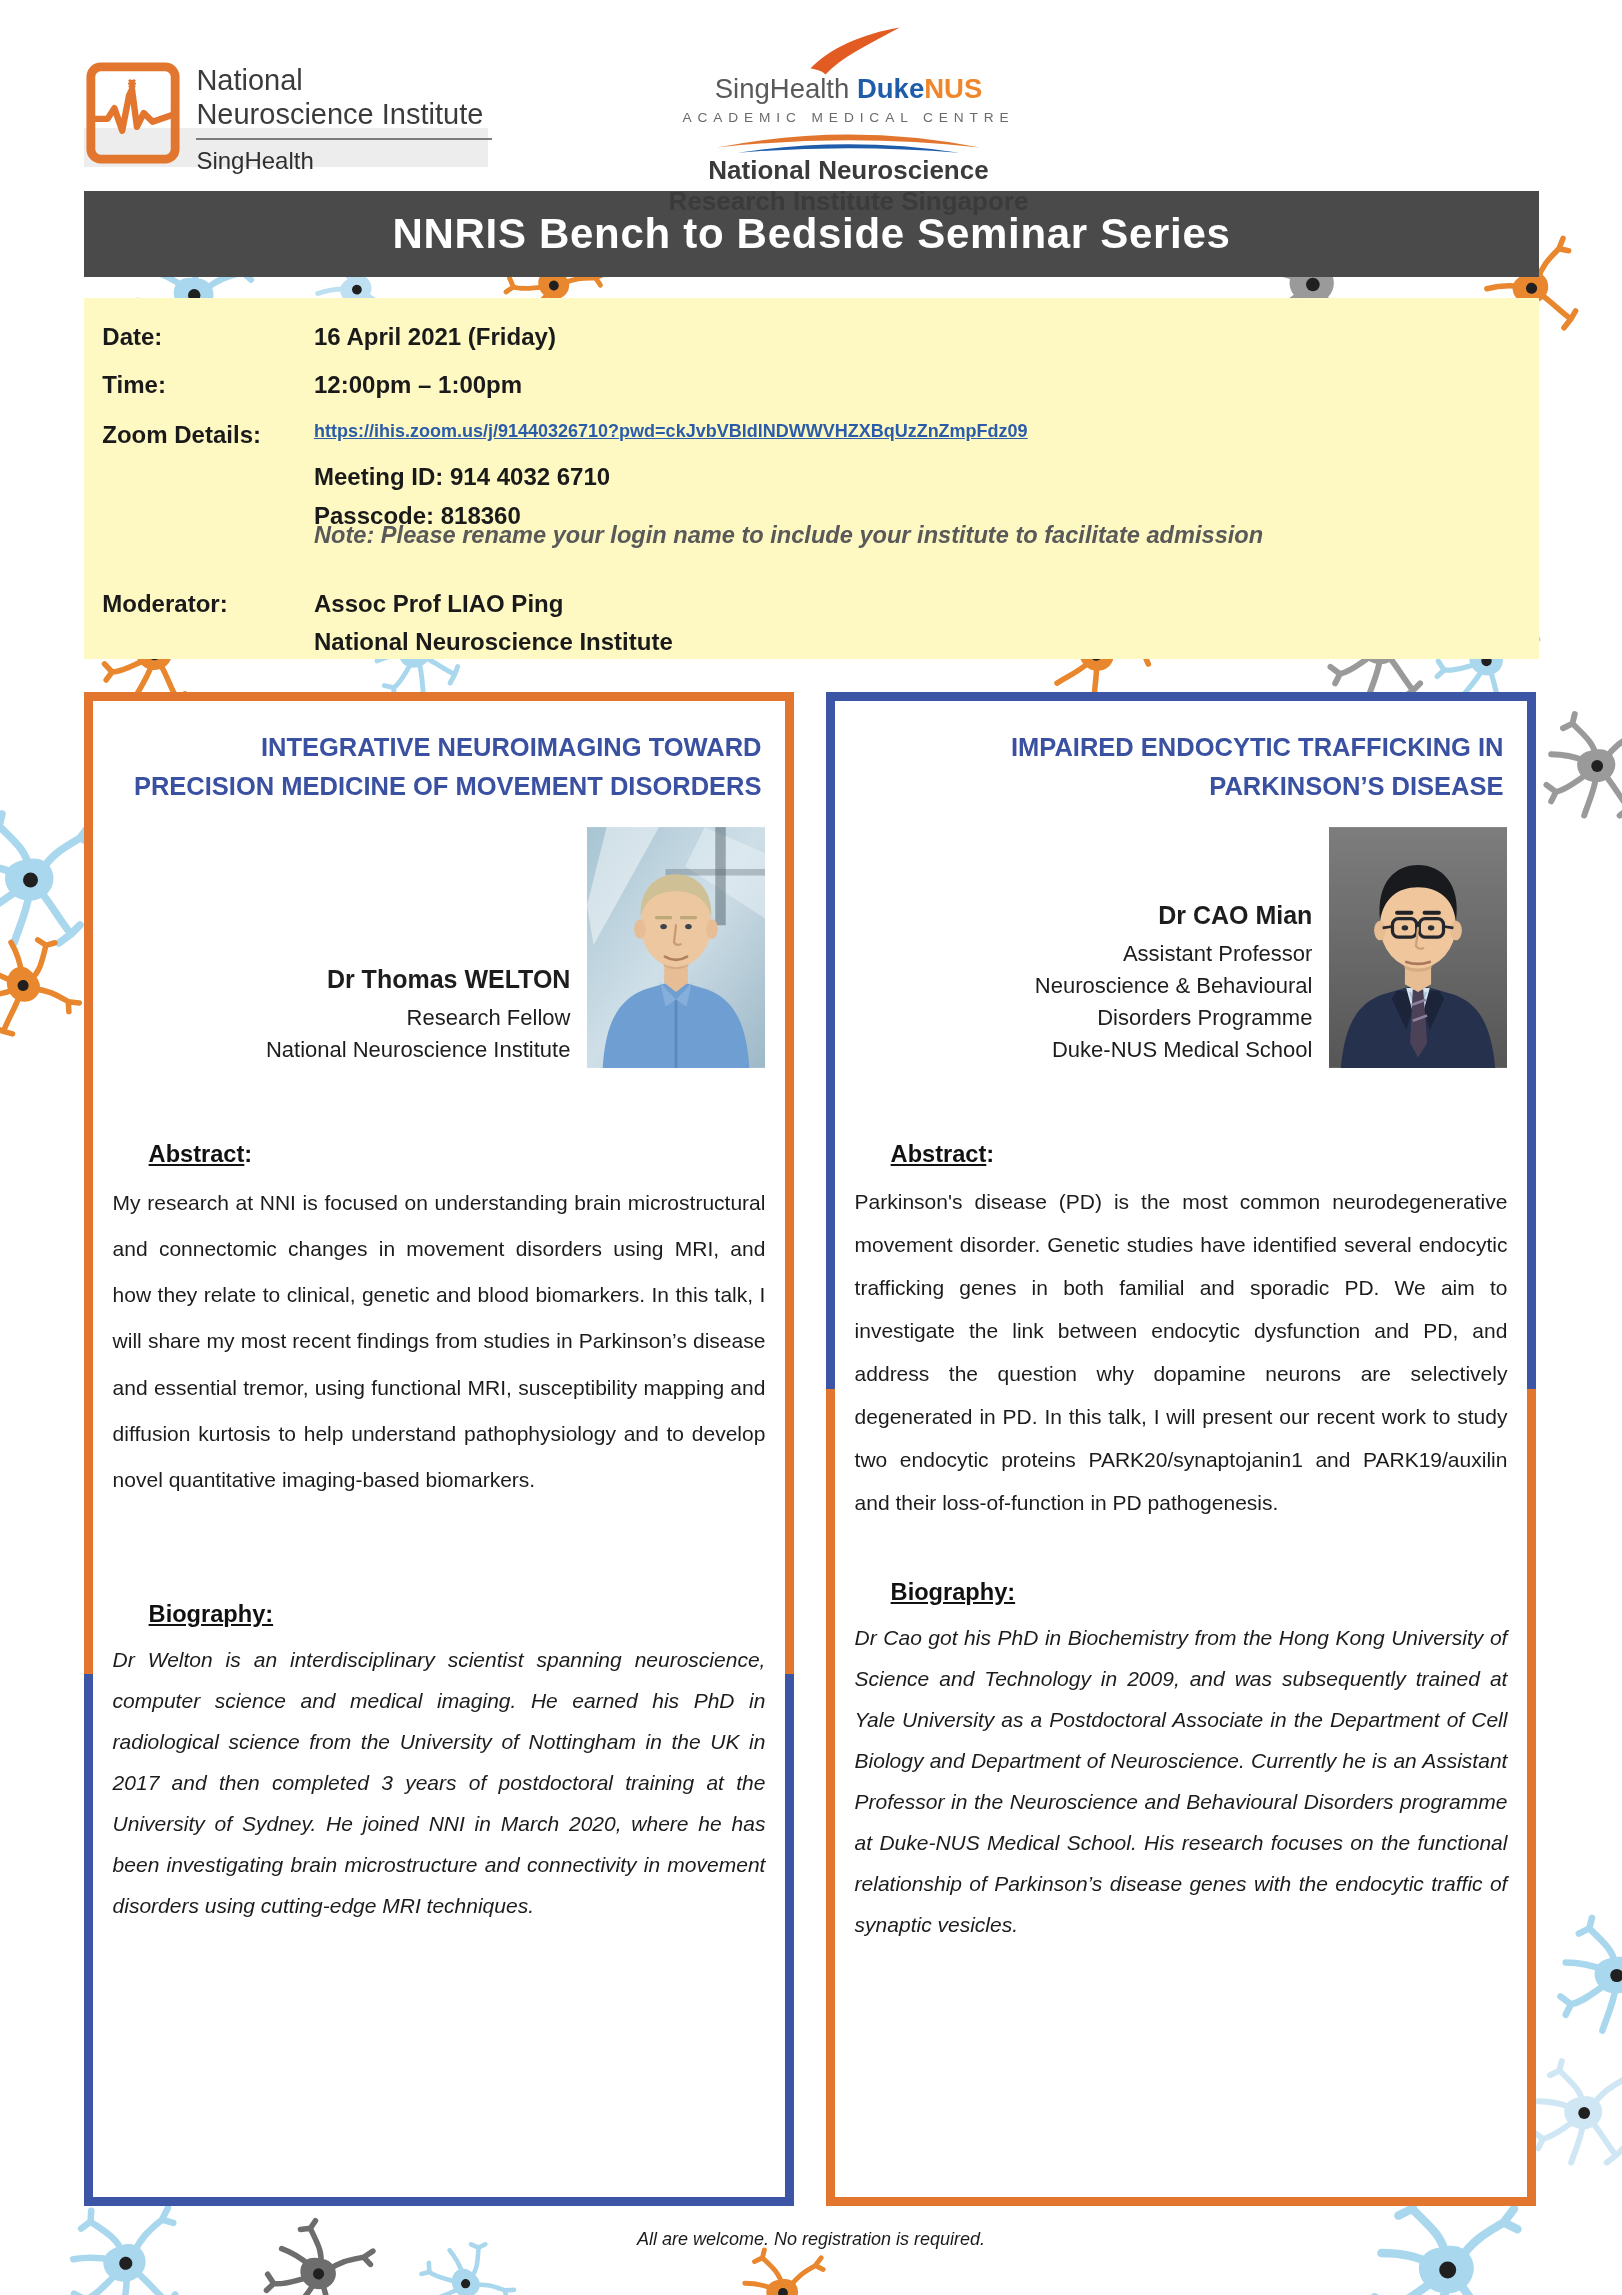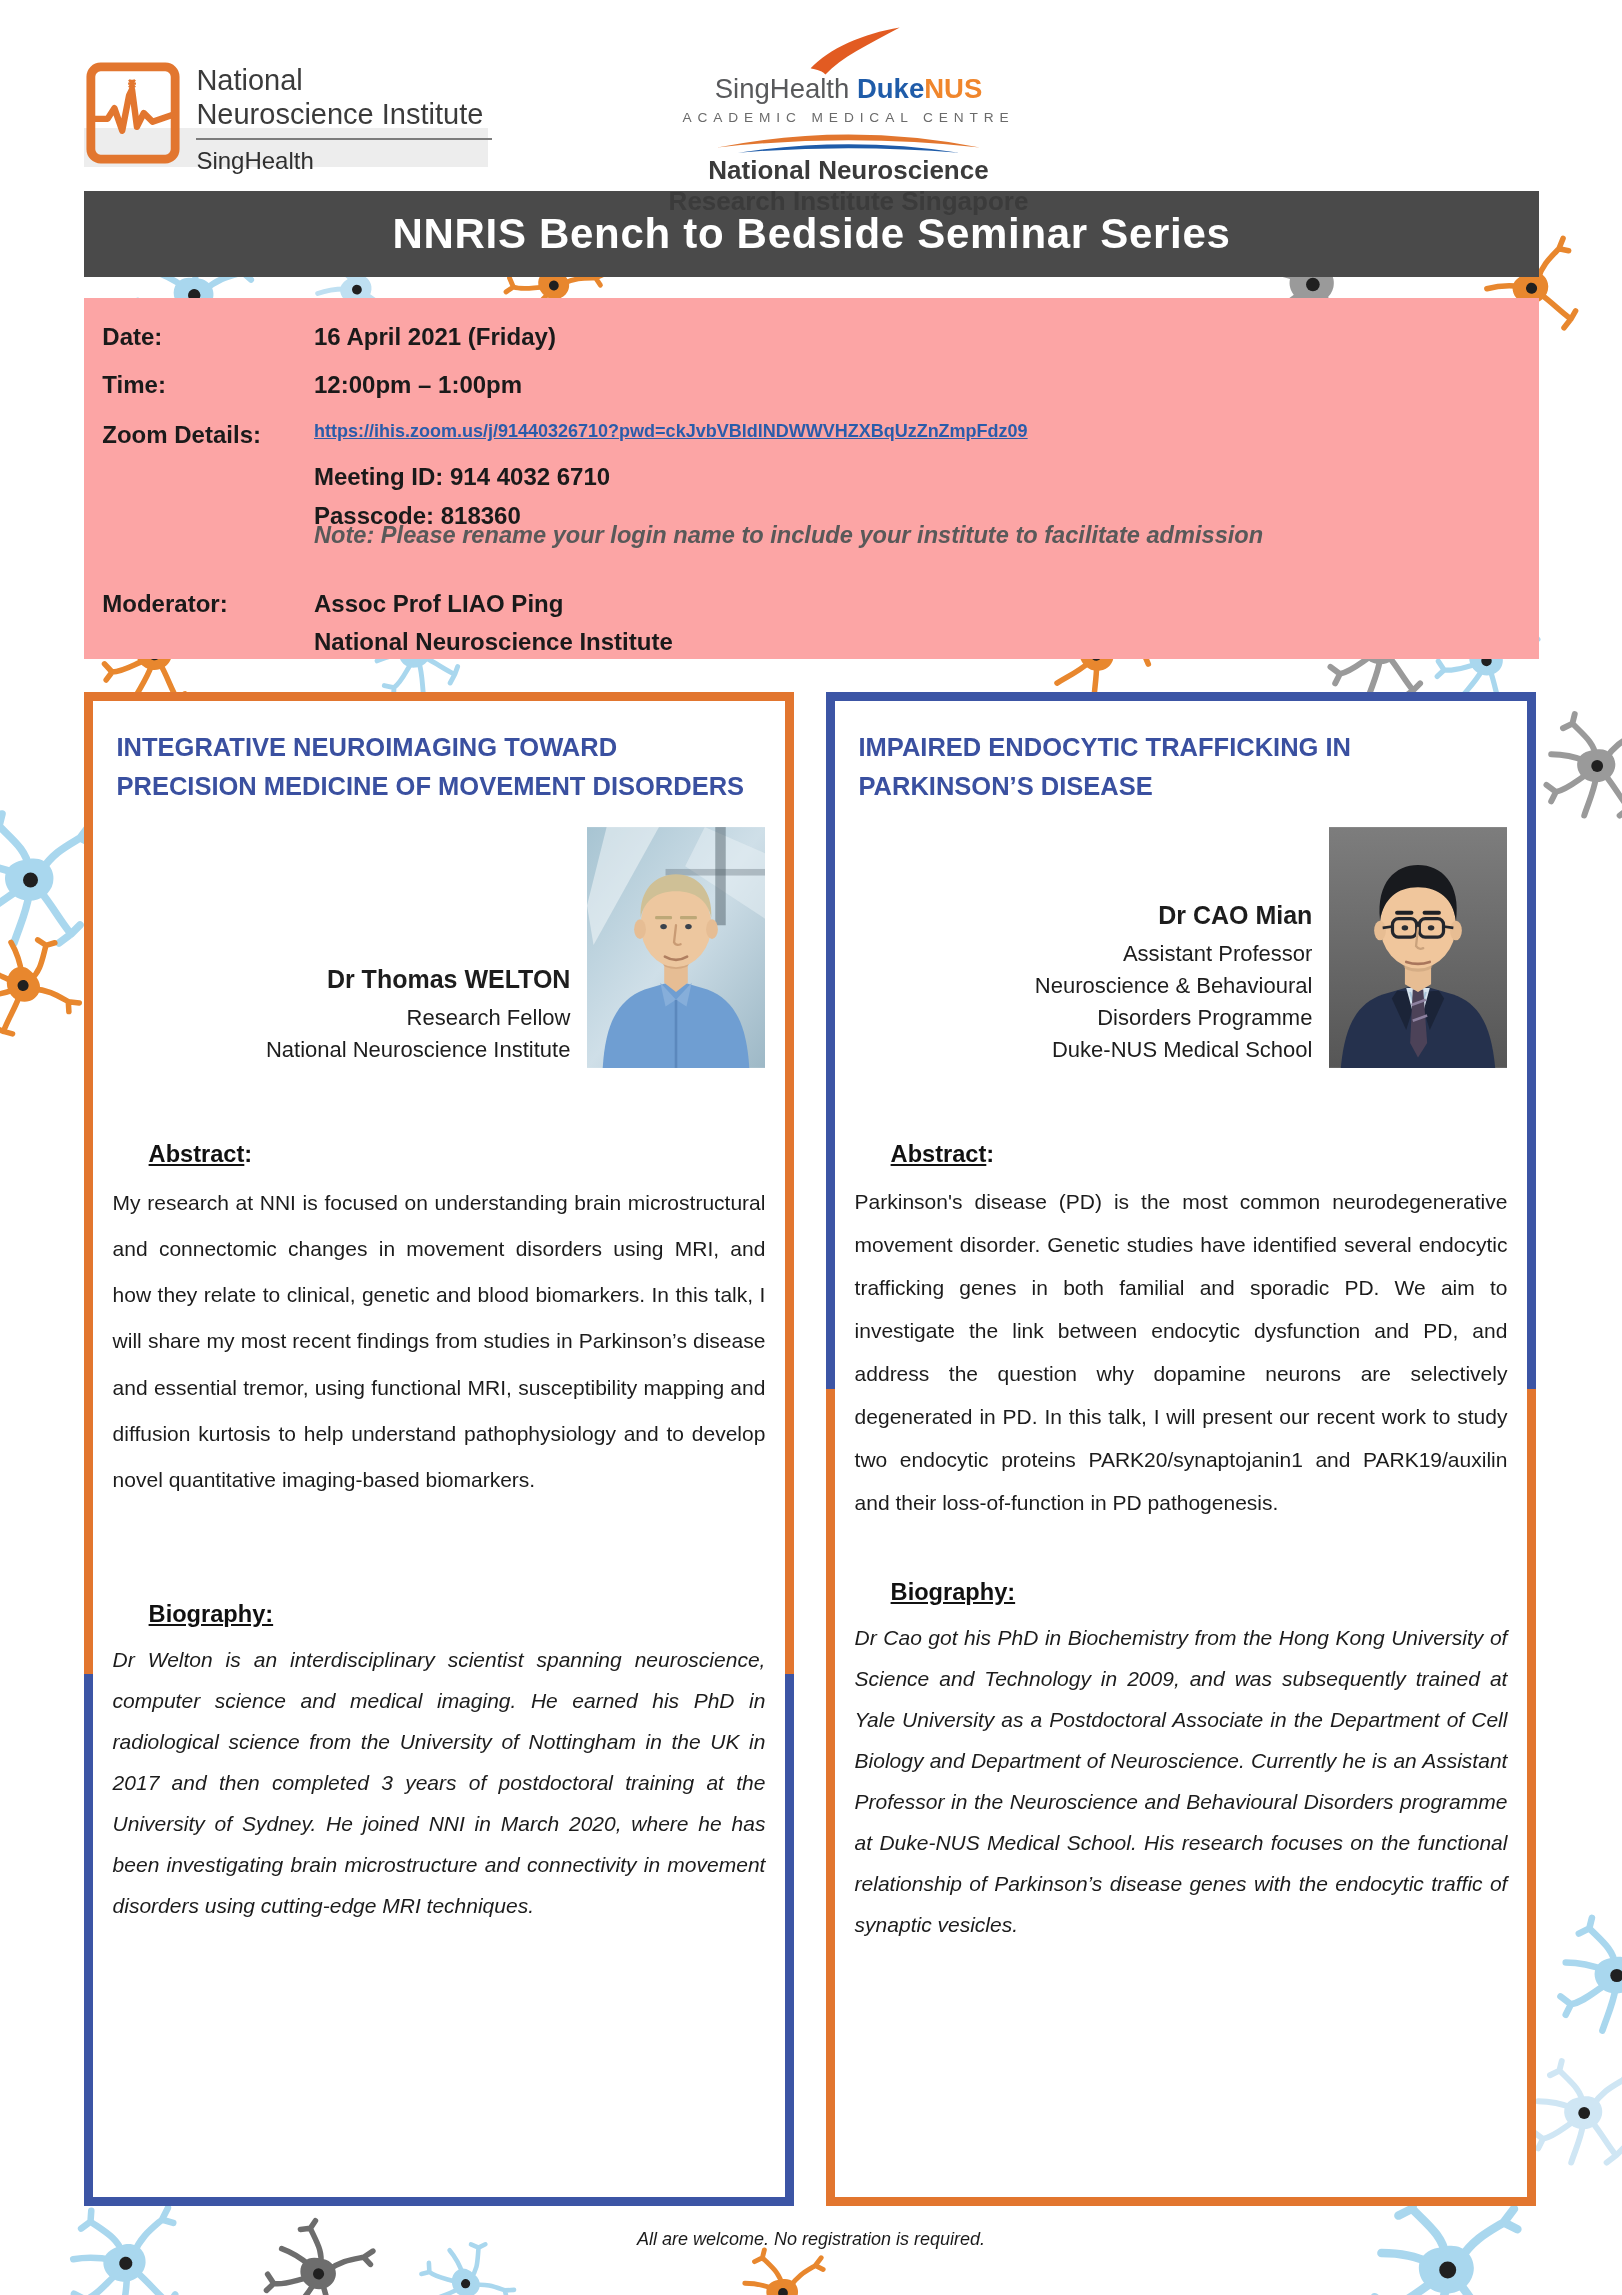--- a/index.html
+++ b/index.html
@@ -28,35 +28,35 @@
   .amc-org{font-size:26px;font-weight:bold;color:#3b3b3b;line-height:1.2;}
   .logo-nbd{left:1229px;top:65px;display:flex;gap:17px;align-items:center;}
   .nbd-text{font-size:25.5px;font-weight:bold;color:#1f5ca9;line-height:1.22;}
   
   .banner{
     position:absolute;left:84px;top:191px;width:1455px;height:86px;background:#4a4a4a;
     color:#ffffff;font-size:42px;font-weight:bold;letter-spacing:0.7px;
     display:flex;align-items:center;justify-content:center;z-index:1;
   }
   
-  .details{position:absolute;left:84px;top:298px;width:1455px;height:361px;background:#fca5a5;z-index:1;}
+  .details{position:absolute;left:84px;top:298px;width:1455px;height:361px;background:#fef9c3;z-index:1;}
   .d-abs{position:absolute;font-size:24px;font-weight:bold;color:#1a1a1a;}
   .d-label{left:18.3px;}
   .d-val{left:230px;}
   .d-link{left:230px;color:#2a5caa;text-decoration:underline;font-weight:bold;font-size:18px;}
   .d-note{left:230px;font-style:italic;color:#595959;font-size:23.6px;font-weight:bold;}
   
   .card{
     position:absolute;top:692px;width:710px;height:1514px;background:#ffffff;
     box-sizing:border-box;border:9.2px solid #e2762f;padding:19.6px 19.6px 6.5px 19.6px;
     overflow:hidden;z-index:1;
   }
   .card.left{left:84px;border-image:linear-gradient(to bottom,#e2762f 0%,#e2762f 65%,#3c55a5 65%,#3c55a5 100%) 1;}
   .card.right{left:826px;border-image:linear-gradient(to bottom,#3c55a5 0%,#3c55a5 46%,#e2762f 46%,#e2762f 100%) 1;}
-  .card h2{margin:7.9px 3.9px 0 3.9px;text-align:left;color:#3a50a0;font-size:25.5px;line-height:1.5;font-weight:bold;}
+  .card h2{margin:7.9px 3.9px 0 3.9px;text-align:right;color:#3a50a0;font-size:25.5px;line-height:1.5;font-weight:bold;}
   .speaker{margin-top:22px;display:flex;align-items:flex-end;gap:17px;height:241px;}
   .sp-text{flex:1;text-align:right;padding-bottom:2.6px;}
   .sp-name{font-size:25px;font-weight:bold;margin-bottom:7.9px;}
   .sp-line{font-size:22px;line-height:1.45;}
   .photo{width:178px;height:241px;flex:0 0 auto;display:block;}
   .sec{margin-top:73px;}
   .card.left .sec.bio{margin-top:98px;}
   .card.right .sec.bio{margin-top:55px;}
   .sec h3{margin:0 0 11.8px 0;font-size:23.6px;font-weight:bold;color:#111111;}
   .sec h3 .u{text-decoration:underline;margin-left:36px;}

